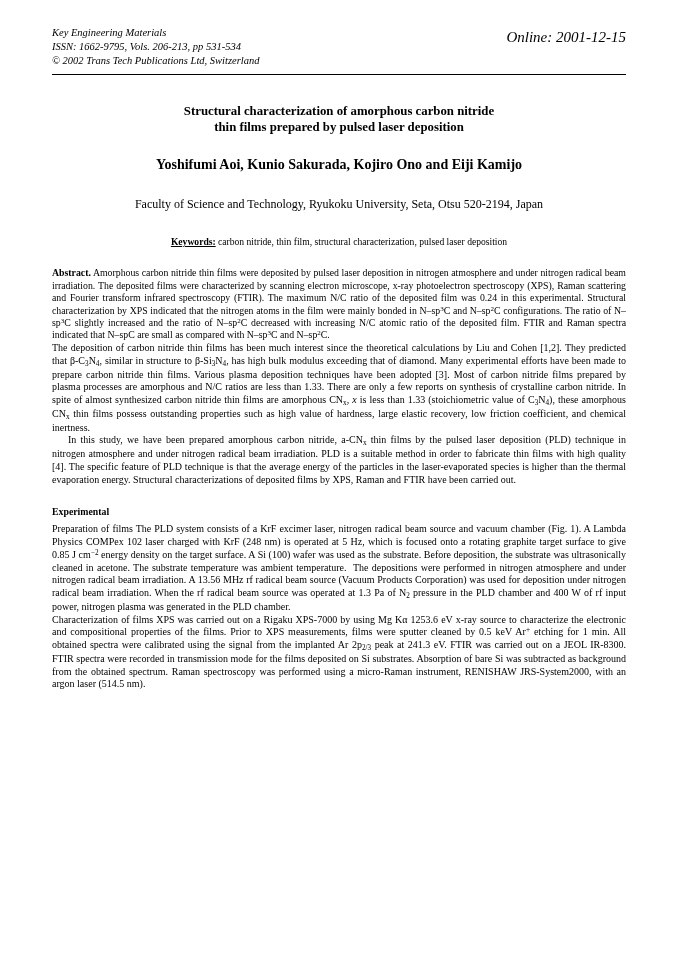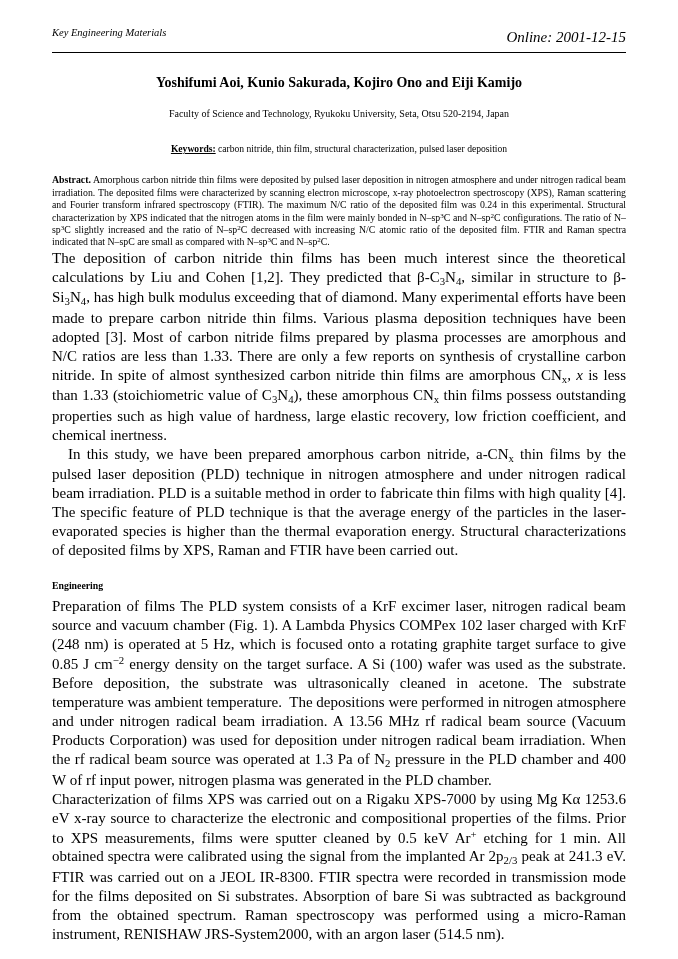--- a/index.html
+++ b/index.html
@@ -51,22 +51,22 @@
     margin-top: 28px;
   }
   .authors {
     text-align: center;
     font-weight: bold;
     font-size: 14px;
     margin-top: 22px;
   }
   .affiliation {
     text-align: center;
-    font-size: 10px;
-    margin-top: 17px;
+    font-size: 12px;
+    margin-top: 24px;
   }
   .keywords {
     font-size: 9.6px;
     margin-top: 24px;
     text-align: center;
   }
   .keywords .kw-label {
     font-weight: bold;
     text-decoration: underline;
   }
@@ -78,62 +78,68 @@
     margin-top: 20px;
   }
   .abstract .lead { font-weight: bold; }
   h2.section {
     font-size: 9.8px;
     font-weight: bold;
     margin: 20px 0 6px 0;
     text-align: left;
   }
   p.para {
-    font-size: 15px;
+    font-size: 10px;
     line-height: 1.27;
     text-align: justify;
     margin: 0;
   }
   p.para + p.para { margin-top: 0; }
   .indent { text-indent: 16px; }
   .runin { font-weight: normal; }
   sub { font-size: 0.72em; vertical-align: -0.25em; }
   sup { font-size: 0.72em; vertical-align: 0.42em; }
 </style>
 </head>
 <body>
 
 <div class="page">
 
   <div class="header">
     <div class="header-left">
       <div>Key Engineering Materials</div>
+      <div>ISSN: 1662-9795, Vols. 206-213, pp 531-534</div>
+      <div>© 2002 Trans Tech Publications Ltd, Switzerland</div>
     </div>
     <div class="header-right">Online: 2001-12-15</div>
   </div>
 
   <hr class="rule">
 
+  <div class="title">
+    <div>Structural characterization of amorphous carbon nitride</div>
+    <div>thin films prepared by pulsed laser deposition</div>
+  </div>
 
   <div class="authors">Yoshifumi Aoi, Kunio Sakurada, Kojiro Ono and Eiji Kamijo</div>
 
   <div class="affiliation">Faculty of Science and Technology, Ryukoku University, Seta, Otsu 520-2194, Japan</div>
 
   <div class="keywords">
     <span class="kw-label">Keywords:</span><span> carbon nitride, thin film, structural characterization, pulsed laser deposition</span>
   </div>
 
   <div class="abstract">
     <span class="lead">Abstract.</span><span>  Amorphous carbon nitride thin films were deposited by pulsed laser deposition in nitrogen atmosphere and under nitrogen radical beam irradiation. The deposited films were characterized by scanning electron microscope, x-ray photoelectron spectroscopy (XPS), Raman scattering and Fourier transform infrared spectroscopy (FTIR). The maximum N/C ratio of the deposited film was 0.24 in this experimental. Structural characterization by XPS indicated that the nitrogen atoms in the film were mainly bonded in N–sp<sup>3</sup>C and N–sp<sup>2</sup>C configurations. The ratio of N–sp<sup>3</sup>C slightly increased and the ratio of N–sp<sup>2</sup>C decreased with increasing N/C atomic ratio of the deposited film. FTIR and Raman spectra indicated that N–spC are small as compared with N–sp<sup>3</sup>C and N–sp<sup>2</sup>C.</span>
   </div>
 
 
   <p class="para">The deposition of carbon nitride thin films has been much interest since the theoretical calculations by Liu and Cohen [1,2]. They predicted that β-C<sub>3</sub>N<sub>4</sub>, similar in structure to β-Si<sub>3</sub>N<sub>4</sub>, has high bulk modulus exceeding that of diamond. Many experimental efforts have been made to prepare carbon nitride thin films. Various plasma deposition techniques have been adopted [3]. Most of carbon nitride films prepared by plasma processes are amorphous and N/C ratios are less than 1.33. There are only a few reports on synthesis of crystalline carbon nitride. In spite of almost synthesized carbon nitride thin films are amorphous CN<sub>x</sub>, <i>x</i> is less than 1.33 (stoichiometric value of C<sub>3</sub>N<sub>4</sub>), these amorphous CN<sub>x</sub> thin films possess outstanding properties such as high value of hardness, large elastic recovery, low friction coefficient, and chemical inertness.</p>
 
   <p class="para indent">In this study, we have been prepared amorphous carbon nitride, a-CN<sub>x</sub> thin films by the pulsed laser deposition (PLD) technique in nitrogen atmosphere and under nitrogen radical beam irradiation. PLD is a suitable method in order to fabricate thin films with high quality [4]. The specific feature of PLD technique is that the average energy of the particles in the laser-evaporated species is higher than the thermal evaporation energy. Structural characterizations of deposited films by XPS, Raman and FTIR have been carried out.</p>
 
-  <h2 class="section">Engineering</h2>
+  <h2 class="section">Experimental</h2>
 
   <p class="para"><span class="runin">Preparation of films</span>    The PLD system consists of a KrF excimer laser, nitrogen radical beam source and vacuum chamber (Fig. 1). A Lambda Physics COMPex 102 laser charged with KrF (248 nm) is operated at 5 Hz, which is focused onto a rotating graphite target surface to give 0.85 J cm<sup>−2</sup> energy density on the target surface. A Si (100) wafer was used as the substrate. Before deposition, the substrate was ultrasonically cleaned in acetone. The substrate temperature was ambient temperature.&nbsp; The depositions were performed in nitrogen atmosphere and under nitrogen radical beam irradiation. A 13.56 MHz rf radical beam source (Vacuum Products Corporation) was used for deposition under nitrogen radical beam irradiation. When the rf radical beam source was operated at 1.3 Pa of N<sub>2</sub> pressure in the PLD chamber and 400 W of rf input power, nitrogen plasma was generated in the PLD chamber.</p>
 
   <p class="para"><span class="runin">Characterization of films</span>   XPS was carried out on a Rigaku XPS-7000 by using Mg Kα 1253.6 eV x-ray source to characterize the electronic and compositional properties of the films. Prior to XPS measurements, films were sputter cleaned by 0.5 keV Ar<sup>+</sup> etching for 1 min. All obtained spectra were calibrated using the signal from the implanted Ar 2p<sub>2/3</sub> peak at 241.3 eV. FTIR was carried out on a JEOL IR-8300. FTIR spectra were recorded in transmission mode for the films deposited on Si substrates. Absorption of bare Si was subtracted as background from the obtained spectrum. Raman spectroscopy was performed using a micro-Raman instrument, RENISHAW JRS-System2000, with an argon laser (514.5 nm).</p>
 
 </div>
 
 </body></html>

